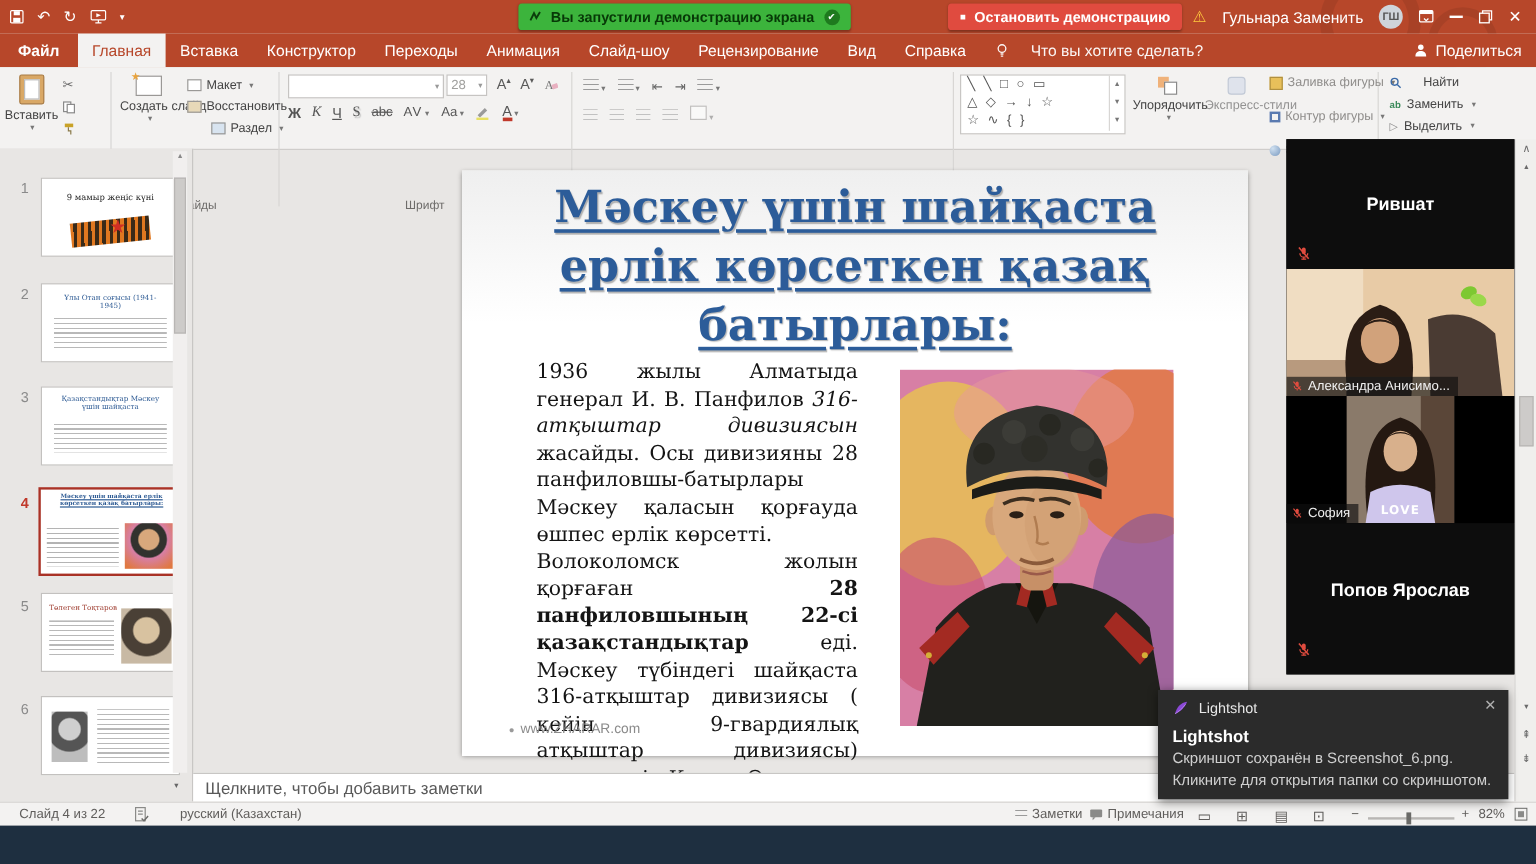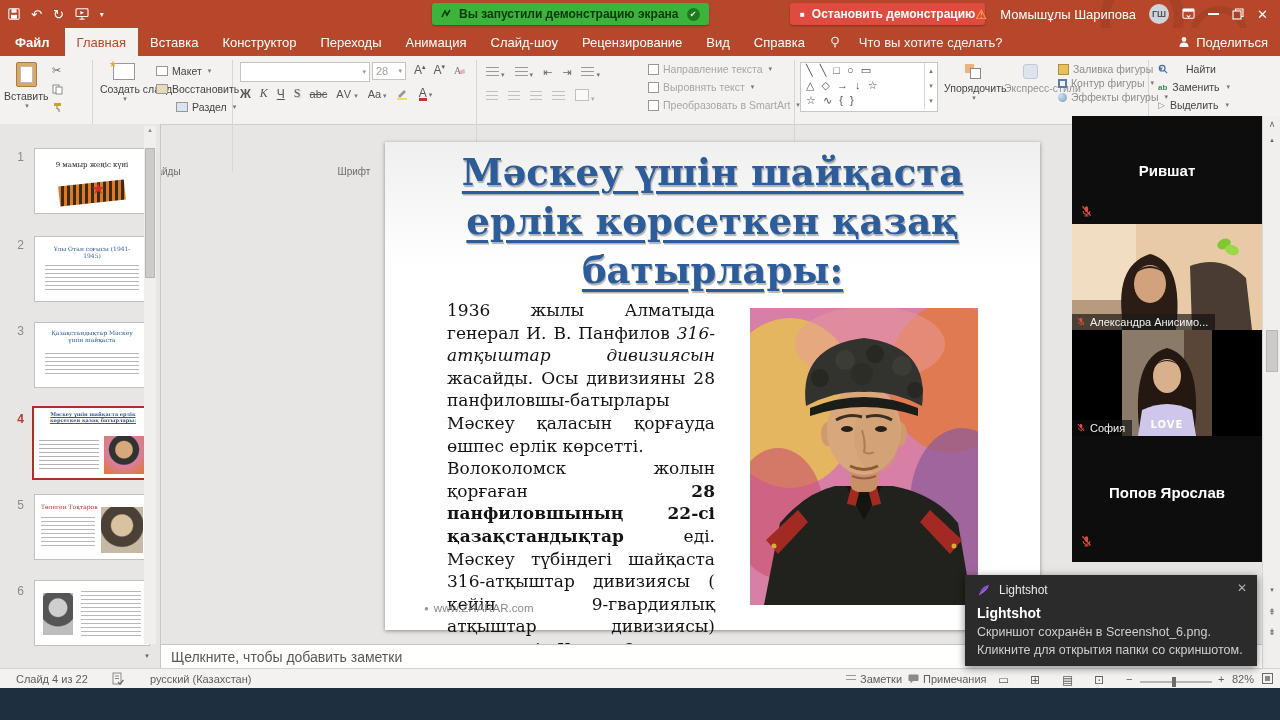--- a/index.html
+++ b/index.html
@@ -90,21 +90,21 @@
       <span style="font-size:12px;color:#073807;font-weight:bold;">Вы запустили демонстрацию экрана</span>
       <span style="width:13px;height:13px;border-radius:50%;background:#1e7a1e;color:#fff;font-size:8px;display:flex;align-items:center;justify-content:center;">✔</span>
     </div>
     <div class="flex" style="position:absolute;left:790px;top:3px;height:22px;background:#e04b3f;border-radius:3px;padding:0 10px;gap:7px;box-shadow:0 1px 2px rgba(0,0,0,.3);cursor:pointer;">
       <span style="font-size:8px;color:#fff;">■</span>
       <span style="font-size:12px;color:#fff;font-weight:bold;">Остановить демонстрацию</span>
     </div>
 
     <div class="flex" style="position:absolute;right:0;top:0;height:28px;gap:13px;padding-right:12px;">
       <span style="color:#ffc83d;font-size:13px;">⚠</span>
-      <span style="font-size:13px;">Момышұлы Шарипова</span>
+      <span style="font-size:13px;">Гульнара Заменить</span>
       <span style="width:20px;height:20px;border-radius:50%;background:#cfd4da;color:#555;font-size:9px;font-weight:bold;display:flex;align-items:center;justify-content:center;">ГШ</span>
       <span>
           <svg width="13" height="12" viewBox="0 0 14 13">
             <rect x="1" y="1" width="12" height="10" rx="1" fill="none" stroke="#fff" stroke-width="1.1"></rect>
             <rect x="1" y="1" width="12" height="3" fill="#fff"></rect>
             <path d="M5 8 L7 10 L9 8" stroke="#fff" fill="none" stroke-width="1.1"></path>
           </svg>
         </span>
       <span>
           <span style="display:block;width:11px;height:1.5px;background:#fff;"></span>
@@ -247,37 +247,20 @@
       <span class="icn">⇥</span>
       <span><span class="lines" style="display:inline-block;width:13px;height:10px;"></span><span class="dd">▾</span></span>
     </div>
     <div class="abs flex" style="left:486px;top:31px;gap:10px;opacity:.55;">
       <span class="lines" style="width:12px;height:10px;"></span>
       <span class="lines" style="width:12px;height:10px;"></span>
       <span class="lines" style="width:12px;height:10px;"></span>
       <span class="lines" style="width:13px;height:10px;"></span>
       <span><span class="minirect" style="width:12px;height:10px;"></span><span class="dd">▾</span></span>
     </div>
-    <div class="abs" style="left:648px;top:7px;display:flex;flex-direction:column;gap:6px;">
-      <span class="rsmall rgray flex" style="gap:4px;">
-          <span class="minirect" style="width:9px;height:9px;"></span>
-          <span>Направление текста</span>
-          <span class="dd">▾</span>
-        </span>
-      <span class="rsmall rgray flex" style="gap:4px;">
-          <span class="minirect" style="width:9px;height:9px;"></span>
-          <span>Выровнять текст</span>
-          <span class="dd">▾</span>
-        </span>
-      <span class="rsmall rgray flex" style="gap:4px;">
-          <span class="minirect" style="width:9px;height:9px;"></span>
-          <span>Преобразовать в SmartArt</span>
-          <span class="dd">▾</span>
-        </span>
-    </div>
     <div class="glabel" style="left:476px;width:318px;">Абзац</div>
 
     <div class="abs" style="left:800px;top:6px;width:136px;height:48px;background:#fff;border:1px solid #c8c6c4;">
       <div style="font-size:11px;color:#555;line-height:15px;padding-left:5px;letter-spacing:2px;">
         <div>╲ ╲ □ ○ ▭</div>
         <div>△ ◇ → ↓ ☆</div>
         <div>☆ ∿ { }</div>
       </div>
       <div style="position:absolute;right:0;top:0;width:12px;height:46px;border-left:1px solid #d8d6d4;font-size:7px;color:#777;text-align:center;line-height:15px;">
         <div>▴</div>
@@ -290,21 +273,21 @@
         <div style="position:absolute;left:0;top:0;width:9px;height:9px;background:#f0b27a;"></div>
         <div style="position:absolute;left:5px;top:4px;width:9px;height:9px;background:#fff;border:1px solid #8a8a8a;"></div>
       </div>
       <div class="rsmall" style="margin-top:4px;">Упорядочить</div>
       <div class="dd">▾</div>
     </div>
     <div class="abs" style="left:1004px;top:8px;width:52px;text-align:center;opacity:.55;">
       <div style="width:13px;height:13px;border-radius:3px;background:#cfd8e8;border:1px solid #9aa8c0;margin:0 auto;"></div>
       <div class="rsmall" style="margin-top:4px;line-height:11px;">Экспресс-стили</div>
     </div>
-    <div class="abs" style="left:1058px;top:7px;display:flex;flex-direction:column;gap:2px;">
+    <div class="abs" style="left:1058px;top:7px;display:flex;flex-direction:column;gap:16px;">
       <span class="rsmall flex" style="gap:4px;color:#8f8d8b;">
           <span style="width:9px;height:9px;background:#e8c05a;display:inline-block;border:1px solid #b09040;"></span>
           <span>Заливка фигуры</span>
           <span class="dd">▾</span>
         </span>
       <span class="rsmall flex" style="gap:4px;color:#8f8d8b;">
           <span style="width:9px;height:9px;display:inline-block;border:2px solid #5a7ab0;box-sizing:border-box;"></span>
           <span>Контур фигуры</span>
           <span class="dd">▾</span>
         </span>

